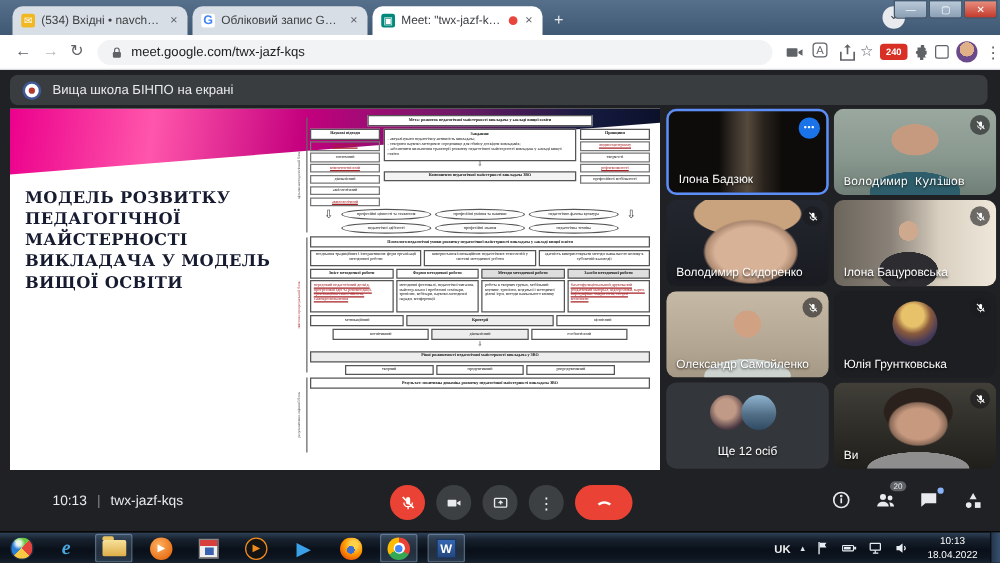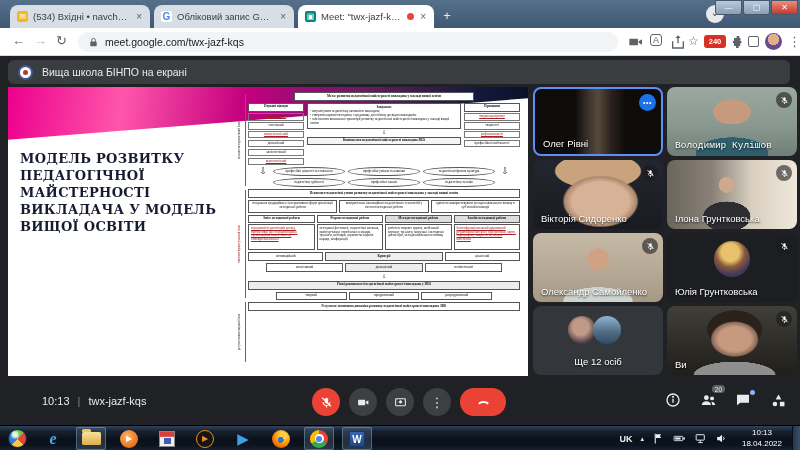--- a/index.html
+++ b/index.html
@@ -326,51 +326,51 @@
           <div class="dbox small">репродуктивний</div>
         </div>
         <div class="dbox dbold">Результат: позитивна динаміка розвитку педагогічної майстерності викладача ЗВО</div>
       </div>
     </div>
   </div>
 
   <div id="tiles">
     <div class="tile t1">
       <span class="tmenu">•••</span>
-      <span class="pname">Олег Рівні</span>
+      <span class="pname">Ілона Бадзюк</span>
     </div>
     <div class="tile t2">
       <span class="micoff">
         <svg width="9" height="9" viewBox="0 0 24 24" fill="#fff">
             <path d="M12 14a3 3 0 0 0 3-3V6a3 3 0 1 0-6 0v5a3 3 0 0 0 3 3z"></path>
             <path d="M17.4 11a5.4 5.4 0 0 1-10.8 0H4.8a7.2 7.2 0 0 0 6.2 7.1V21h2v-2.9a7.2 7.2 0 0 0 6.2-7.1z"></path>
             <line x1="4" y1="3" x2="20" y2="19" stroke="#fff" stroke-width="2.4"></line>
           </svg>
       </span>
       <span class="pname">Володимир Кулішов</span>
     </div>
     <div class="tile t3">
       <span class="micoff">
         <svg width="9" height="9" viewBox="0 0 24 24" fill="#fff">
             <path d="M12 14a3 3 0 0 0 3-3V6a3 3 0 1 0-6 0v5a3 3 0 0 0 3 3z"></path>
             <path d="M17.4 11a5.4 5.4 0 0 1-10.8 0H4.8a7.2 7.2 0 0 0 6.2 7.1V21h2v-2.9a7.2 7.2 0 0 0 6.2-7.1z"></path>
             <line x1="4" y1="3" x2="20" y2="19" stroke="#fff" stroke-width="2.4"></line>
           </svg>
       </span>
-      <span class="pname">Вікторія Сидоренко</span>
+      <span class="pname">Володимир Сидоренко</span>
     </div>
     <div class="tile t4">
       <span class="micoff">
         <svg width="9" height="9" viewBox="0 0 24 24" fill="#fff">
             <path d="M12 14a3 3 0 0 0 3-3V6a3 3 0 1 0-6 0v5a3 3 0 0 0 3 3z"></path>
             <path d="M17.4 11a5.4 5.4 0 0 1-10.8 0H4.8a7.2 7.2 0 0 0 6.2 7.1V21h2v-2.9a7.2 7.2 0 0 0 6.2-7.1z"></path>
             <line x1="4" y1="3" x2="20" y2="19" stroke="#fff" stroke-width="2.4"></line>
           </svg>
       </span>
-      <span class="pname">Ілона Грунтковська</span>
+      <span class="pname">Ілона Бацуровська</span>
     </div>
     <div class="tile t5">
       <span class="micoff">
         <svg width="9" height="9" viewBox="0 0 24 24" fill="#fff">
             <path d="M12 14a3 3 0 0 0 3-3V6a3 3 0 1 0-6 0v5a3 3 0 0 0 3 3z"></path>
             <path d="M17.4 11a5.4 5.4 0 0 1-10.8 0H4.8a7.2 7.2 0 0 0 6.2 7.1V21h2v-2.9a7.2 7.2 0 0 0 6.2-7.1z"></path>
             <line x1="4" y1="3" x2="20" y2="19" stroke="#fff" stroke-width="2.4"></line>
           </svg>
       </span>
       <span class="pname">Олександр Самойленко</span>

